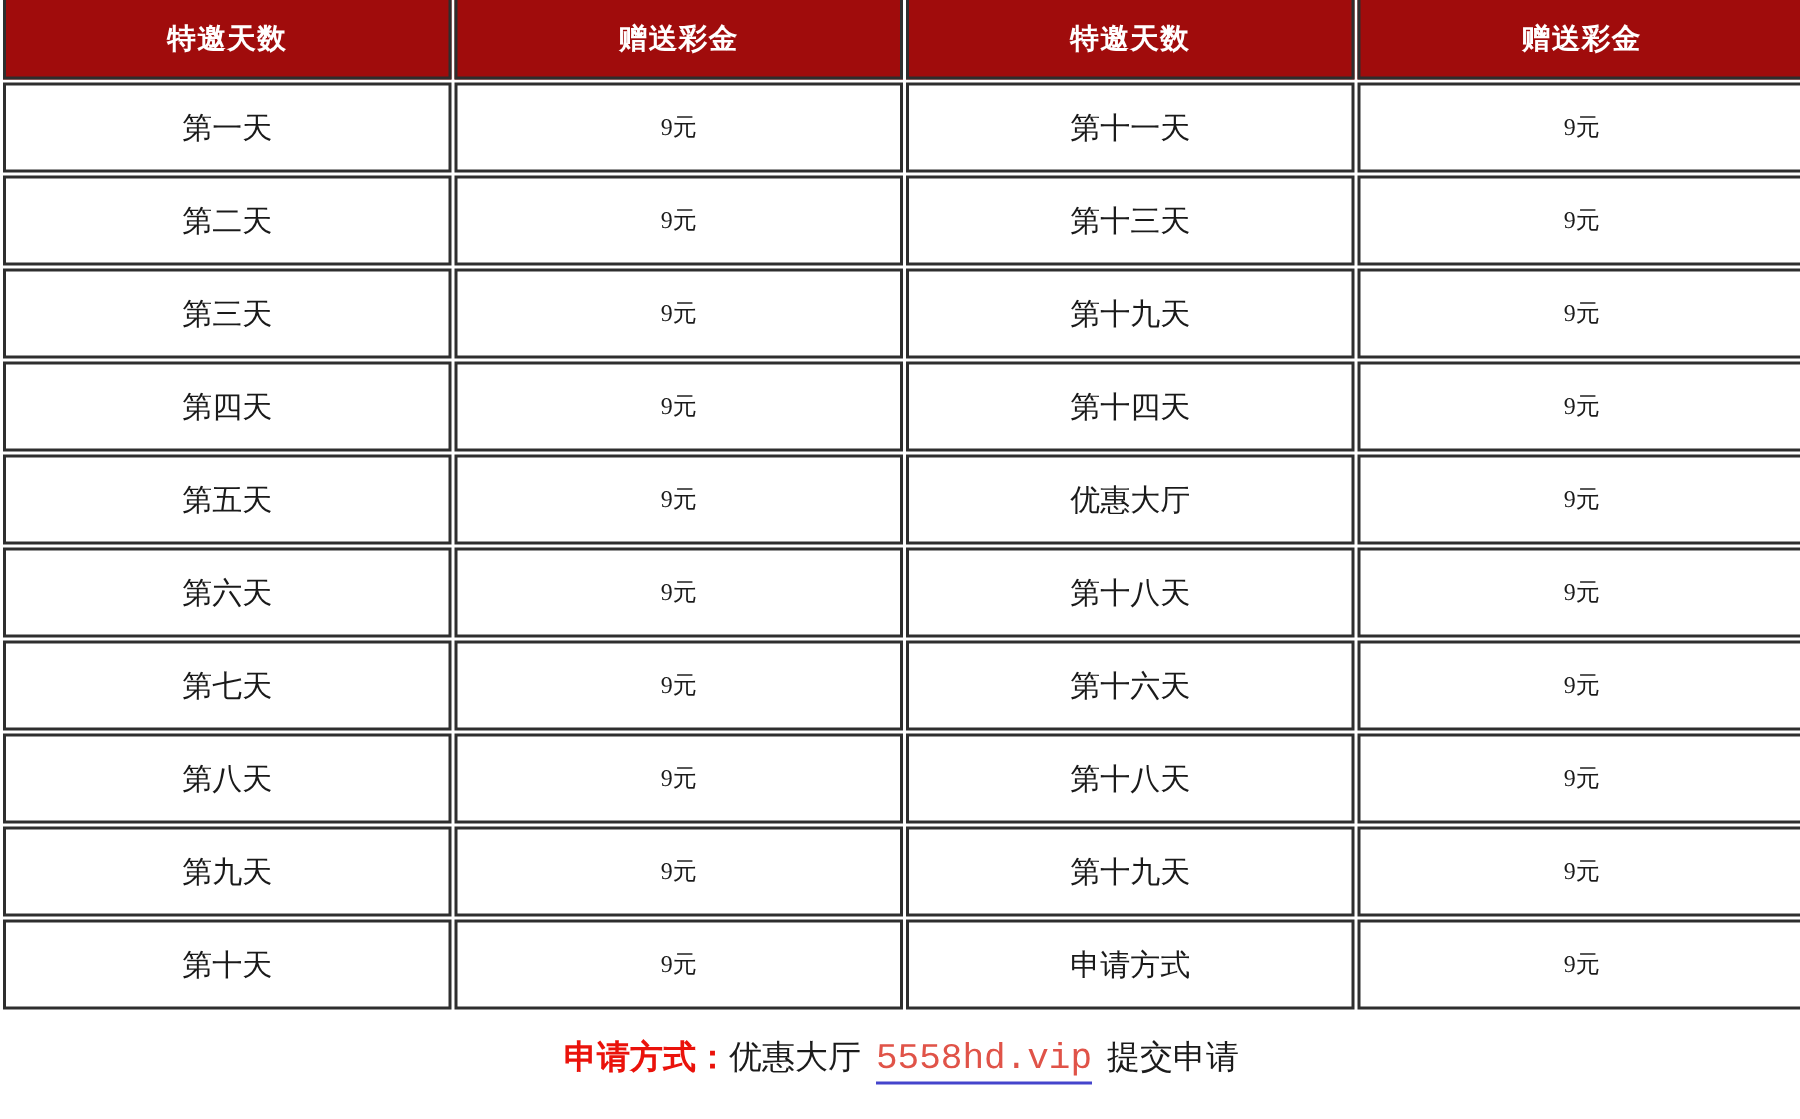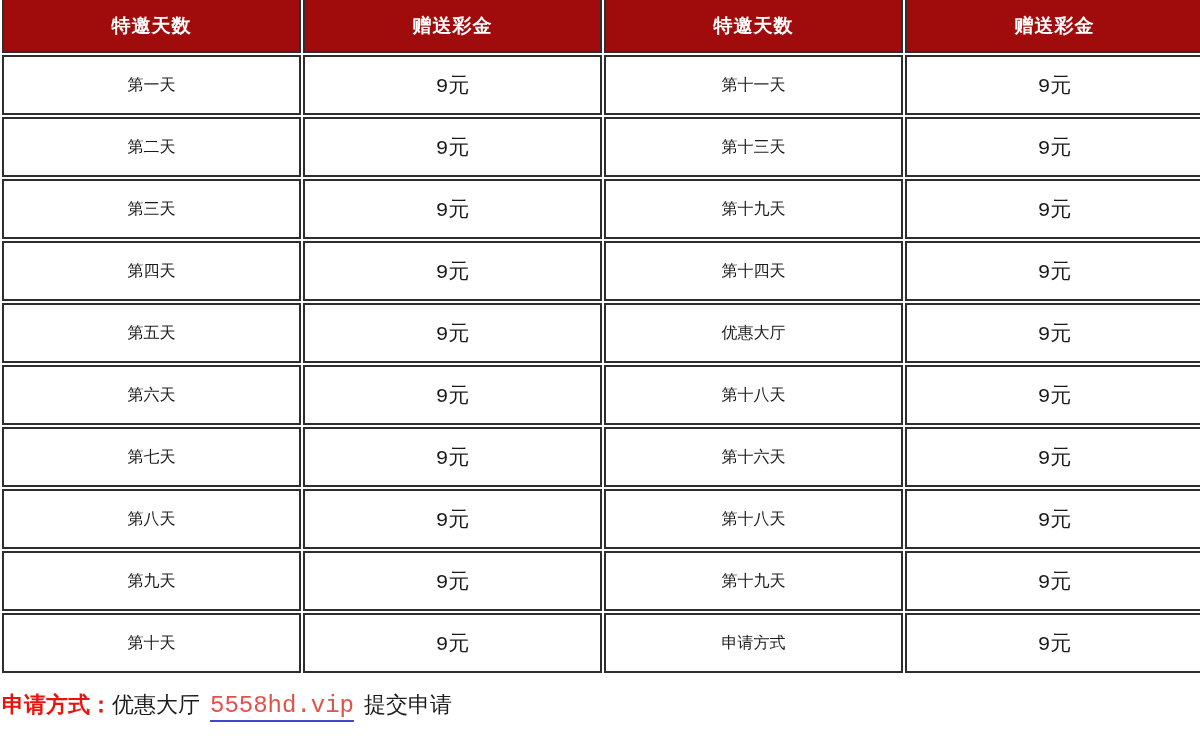--- a/index.html
+++ b/index.html
@@ -41,34 +41,35 @@
     padding: 0;
     text-align: center;
     letter-spacing: 1px;
   }
   table.bonus-table td {
     height: 56px;
     border: 2px solid var(--cell-border);
     padding: 0;
     text-align: center;
     vertical-align: middle;
-    font-size: 16px;
+    font-size: 20px;
     color: var(--cell-text);
     background: #ffffff;
   }
   table.bonus-table td.bonus {
-    font-family: Liberation Mono, monospace;
-    font-size: 21px;
+    font-family: Liberation Serif, serif;
+    font-size: 16px;
     margin-top: 41px;
   }
   .footer-line {
     padding: 15px 0 0 2px;
     font-size: 22px;
     color: #1b1b1b;
     white-space: nowrap;
+    text-align: center;
   }
   .footer-line .method-label {
     color: var(--label-red);
     font-weight: bold;
   }
   .footer-line .promo-link {
     font-family: "Liberation Mono", monospace;
     font-size: 24px;
     color: var(--link-red);
     text-decoration: none;

